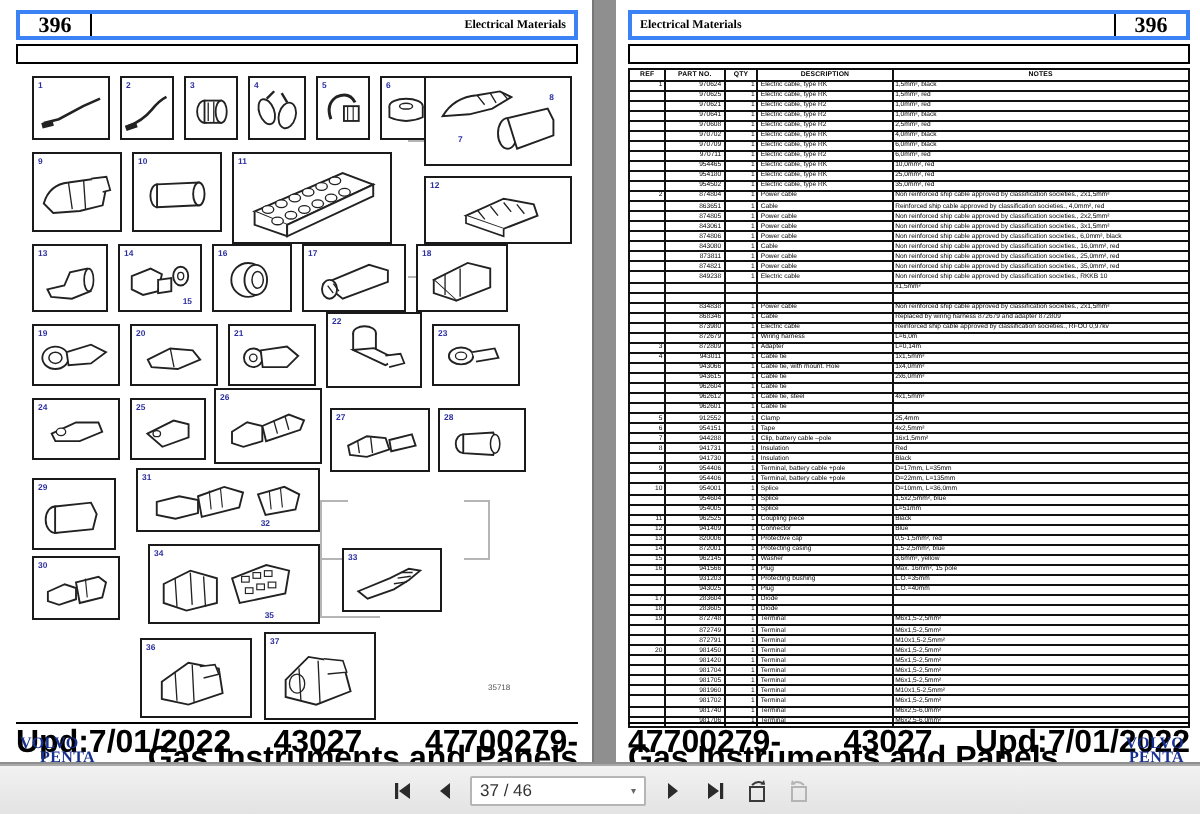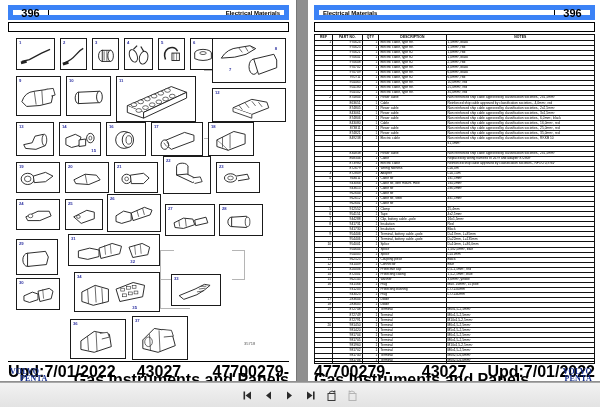--- a/index.html
+++ b/index.html
@@ -27,22 +27,22 @@
   #page-left  { left:0px;   width:297px; border-right:1px solid #777; }
   #page-right { left:308px; width:292px; }
 
   .gutter {
     position:absolute; left:297px; top:0; width:11px; height:382px;
     background:#8f8f8f;
   }
 
   
   .hdr {
-    position:absolute; height:15px; border:5px solid #3b82f6;
-    display:flex; align-items:center;
+    position:absolute; height:15px; border:2px solid #3b82f6;
+    display:flex; align-items:center;font-family:Liberation Serif, serif;
   }
   .hdr-num {
     width:36px; height:100%; border-right:1px solid #000;
     display:flex; align-items:center; justify-content:center;
     font-size:11px; font-weight:bold; letter-spacing:0px;
   }
   .hdr-title {
     flex:1; height:100%; display:flex; align-items:center;
     font-size:6px; font-weight:bold; padding:0 4px;
   }
@@ -1055,20 +1055,24 @@
         <svg class="ico" width="11" height="11" viewBox="0 0 11 11">
             <path d="M9 1.5 L3.5 5.5 L9 9.5 Z" fill="#2b2b2b"></path>
             <rect x="1.5" y="1.5" width="1.6" height="8" fill="#2b2b2b"></rect>
           </svg>
       </div>
       <div class="tb-btn">
         <svg class="ico" width="11" height="11" viewBox="0 0 11 11">
             <path d="M8 1.5 L3 5.5 L8 9.5 Z" fill="#2b2b2b"></path>
           </svg>
       </div>
+      <div class="page-field">
+        <span class="pf-txt">37 / 46</span>
+        <span class="pf-caret">▾</span>
+      </div>
       <div class="tb-btn">
         <svg class="ico" width="11" height="11" viewBox="0 0 11 11">
             <path d="M3 1.5 L8 5.5 L3 9.5 Z" fill="#2b2b2b"></path>
           </svg>
       </div>
       <div class="tb-btn">
         <svg class="ico" width="11" height="11" viewBox="0 0 11 11">
             <path d="M2 1.5 L7.5 5.5 L2 9.5 Z" fill="#2b2b2b"></path>
             <rect x="8" y="1.5" width="1.6" height="8" fill="#2b2b2b"></rect>
           </svg>

